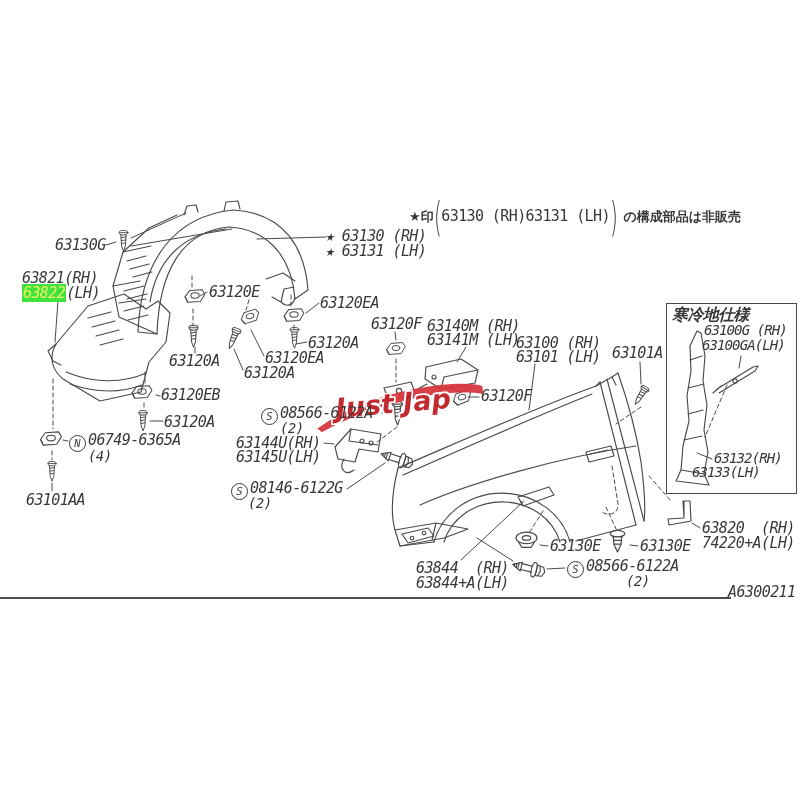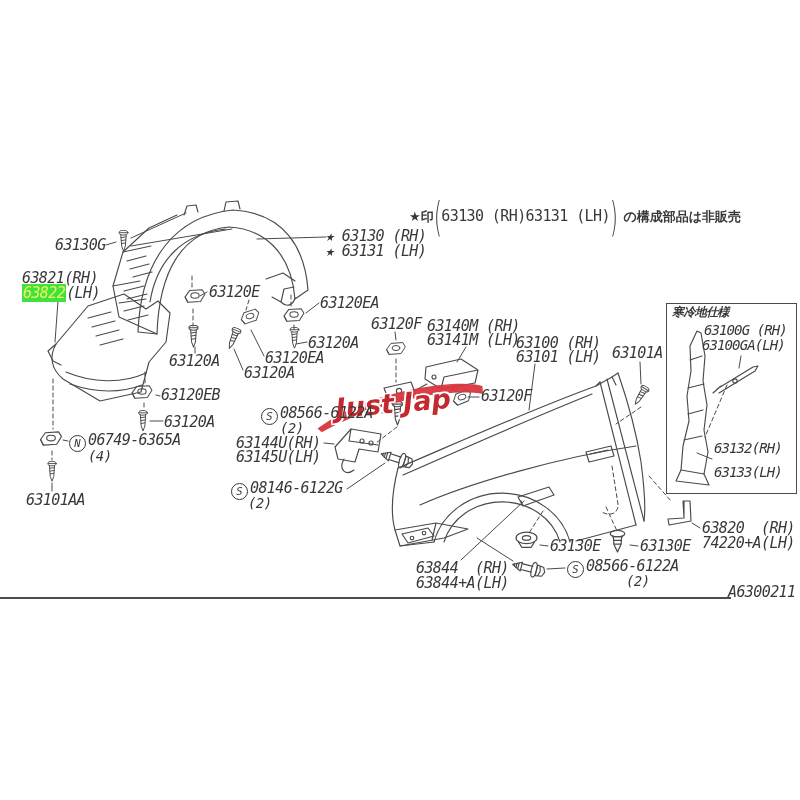--- a/index.html
+++ b/index.html
@@ -244,25 +244,25 @@
   <div class="lbl" style="left:516px;top:349px">63101 (LH)</div>
   <div class="lbl" style="left:481px;top:388px">63120F</div>
   <div class="lbl" style="left:261px;top:405px"><span class="circ">S</span><span>08566-6122A</span></div>
   <div class="lbl qty" style="left:280px;top:421px">(2)</div>
   <div class="lbl" style="left:236px;top:435px">63144U(RH)</div>
   <div class="lbl" style="left:236px;top:449px">63145U(LH)</div>
   <div class="lbl" style="left:231px;top:480px"><span class="circ">S</span><span>08146-6122G</span></div>
   <div class="lbl qty" style="left:248px;top:496px">(2)</div>
   <div class="lbl" style="left:612px;top:345px">63101A</div>
 
-  <div class="lbl jp" style="left:672px;top:306px;font-size:12px">寒冷地仕様</div>
+  <div class="lbl jp" style="left:672px;top:306px;font-size:16px">寒冷地仕様</div>
   <div class="lbl sm" style="left:704px;top:323px">63100G (RH)</div>
   <div class="lbl sm" style="left:702px;top:338px">63100GA(LH)</div>
-  <div class="lbl sm" style="left:714px;top:441px">63132(RH)</div>
-  <div class="lbl sm" style="left:714px;top:465px">63133(LH)</div>
+  <div class="lbl sm" style="left:714px;top:451px">63132(RH)</div>
+  <div class="lbl sm" style="left:692px;top:465px">63133(LH)</div>
 
   <div class="lbl" style="left:702px;top:520px">63820  (RH)</div>
   <div class="lbl" style="left:702px;top:535px">74220+A(LH)</div>
   <div class="lbl" style="left:550px;top:538px">63130E</div>
   <div class="lbl" style="left:640px;top:538px">63130E</div>
   <div class="lbl" style="left:416px;top:560px">63844  (RH)</div>
   <div class="lbl" style="left:416px;top:575px">63844+A(LH)</div>
   <div class="lbl" style="left:567px;top:558px"><span class="circ">S</span><span>08566-6122A</span></div>
   <div class="lbl qty" style="left:626px;top:574px">(2)</div>
 

